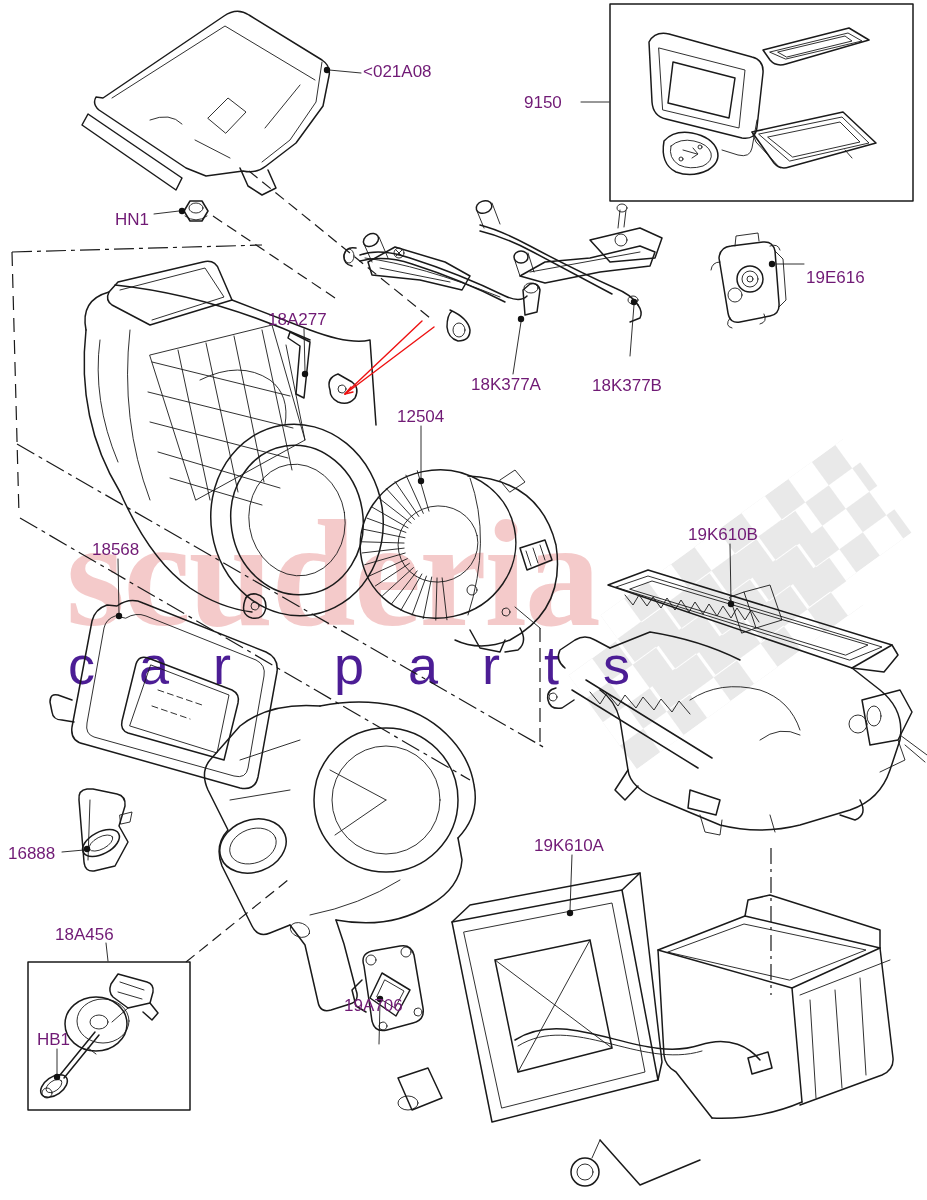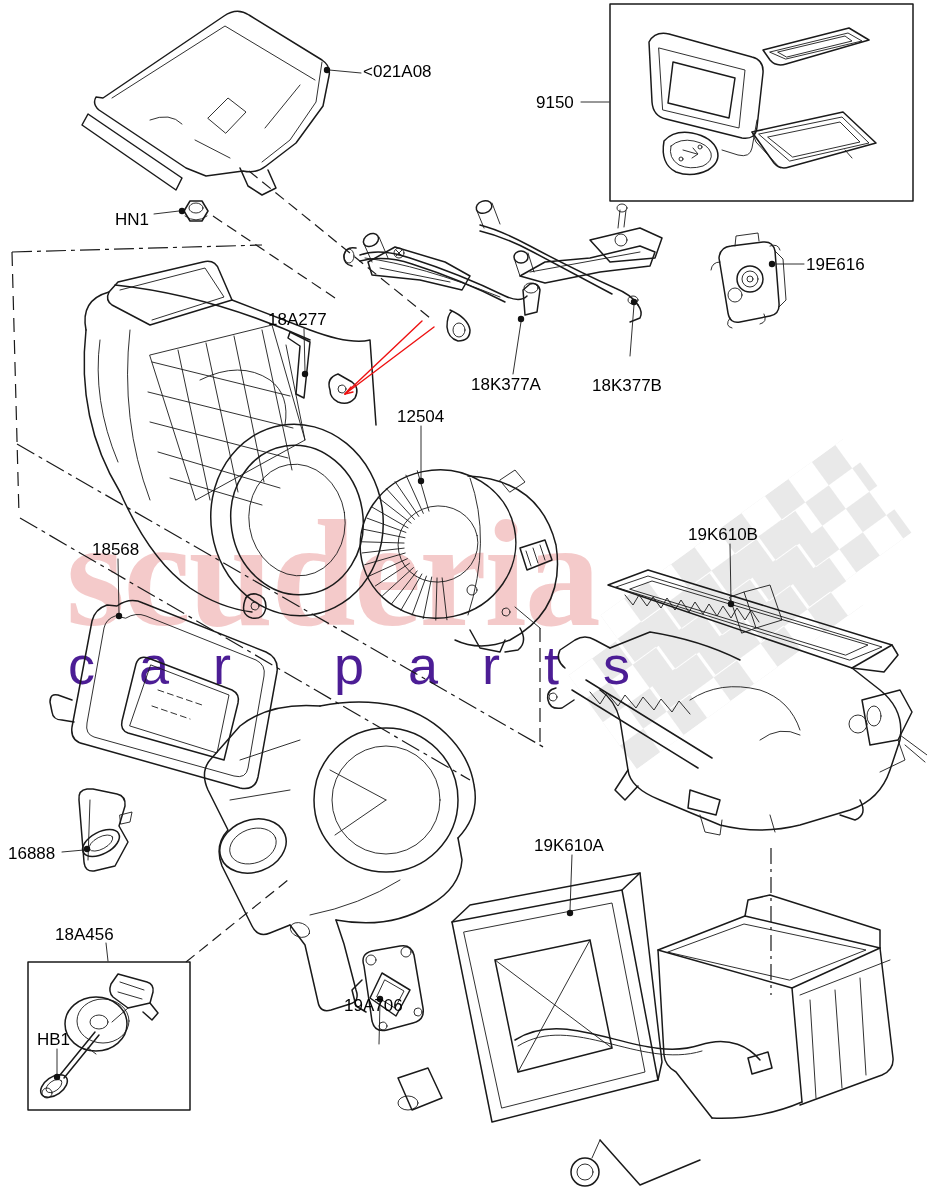--- a/index.html
+++ b/index.html
@@ -19,21 +19,21 @@
   .checker.b2{left:576px;top:582px;width:280px;}
   
   svg.art{position:absolute;left:0;top:0;z-index:1;}
   svg.art *{vector-effect:non-scaling-stroke;}
   .ln{stroke:#1a1a1a;stroke-width:1.5;fill:none;stroke-linejoin:round;stroke-linecap:round;}
   .thin{stroke:#1a1a1a;stroke-width:0.9;fill:none;stroke-linejoin:round;stroke-linecap:round;}
   .dash{stroke:#1a1a1a;stroke-width:1.2;fill:none;}
   .red{stroke:#ee1111;stroke-width:1.4;fill:none;stroke-linecap:round;}
   .dot{fill:#111;stroke:none;}
   
-  .plabel{position:absolute;z-index:2;font-size:17px;color:#000000;white-space:nowrap;cursor:pointer;}
+  .plabel{position:absolute;z-index:2;font-size:17px;color:#701a75;white-space:nowrap;cursor:pointer;}
 </style>
 </head>
 <body>
 
 <div class="stage">
 
   <div class="wm">
     <div class="checker b1"></div>
     <div class="checker b2"></div>
     <div class="wm-brand">scuderia</div>
@@ -339,23 +339,23 @@
       <path class="thin" d="M57,1049 L57,1074"></path>
         <circle class="dot" cx="57" cy="1077" r="3.2"></circle>
       <path class="thin" d="M379,1044 L380,1002"></path>
         <circle class="dot" cx="380" cy="999" r="3.2"></circle>
       <path class="thin" d="M572,855 L570,910"></path>
         <circle class="dot" cx="570" cy="913" r="3.2"></circle>
     </g>
   </svg>
 
   <div class="plabel" style="left:363px;top:62px">&lt;021A08</div>
-  <div class="plabel" style="left:536px;top:93px">9150</div>
+  <div class="plabel" style="left:524px;top:93px">9150</div>
   <div class="plabel" style="left:115px;top:210px">HN1</div>
-  <div class="plabel" style="left:806px;top:255px">19E616</div>
+  <div class="plabel" style="left:806px;top:268px">19E616</div>
   <div class="plabel" style="left:268px;top:310px">18A277</div>
   <div class="plabel" style="left:471px;top:375px">18K377A</div>
   <div class="plabel" style="left:592px;top:376px">18K377B</div>
   <div class="plabel" style="left:397px;top:407px">12504</div>
   <div class="plabel" style="left:92px;top:540px">18568</div>
   <div class="plabel" style="left:688px;top:525px">19K610B</div>
   <div class="plabel" style="left:8px;top:844px">16888</div>
   <div class="plabel" style="left:55px;top:925px">18A456</div>
   <div class="plabel" style="left:37px;top:1030px">HB1</div>
   <div class="plabel" style="left:344px;top:996px">19A706</div>

